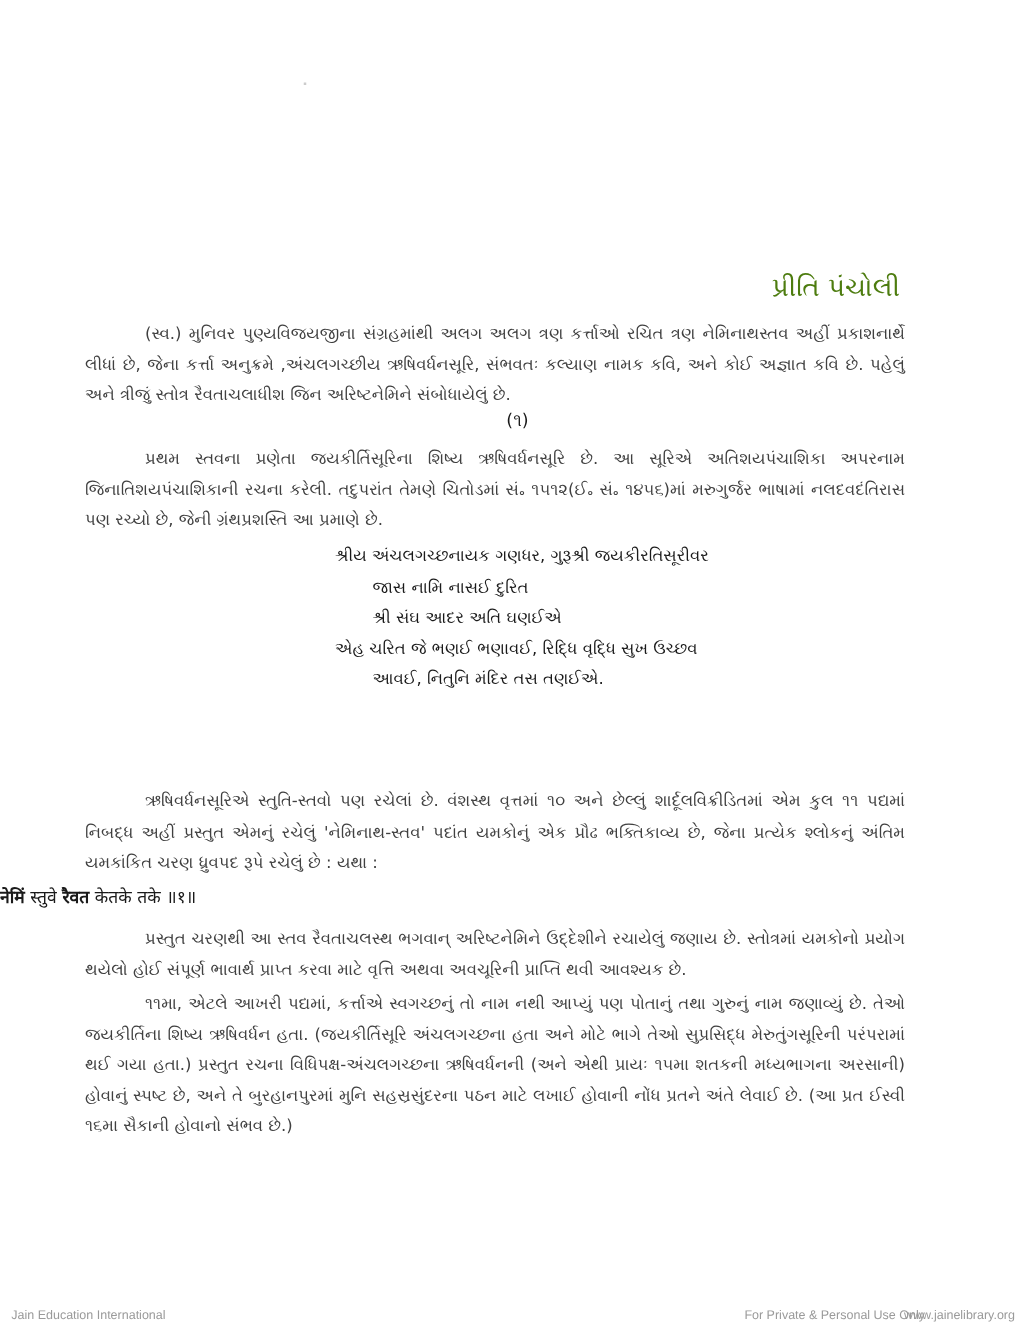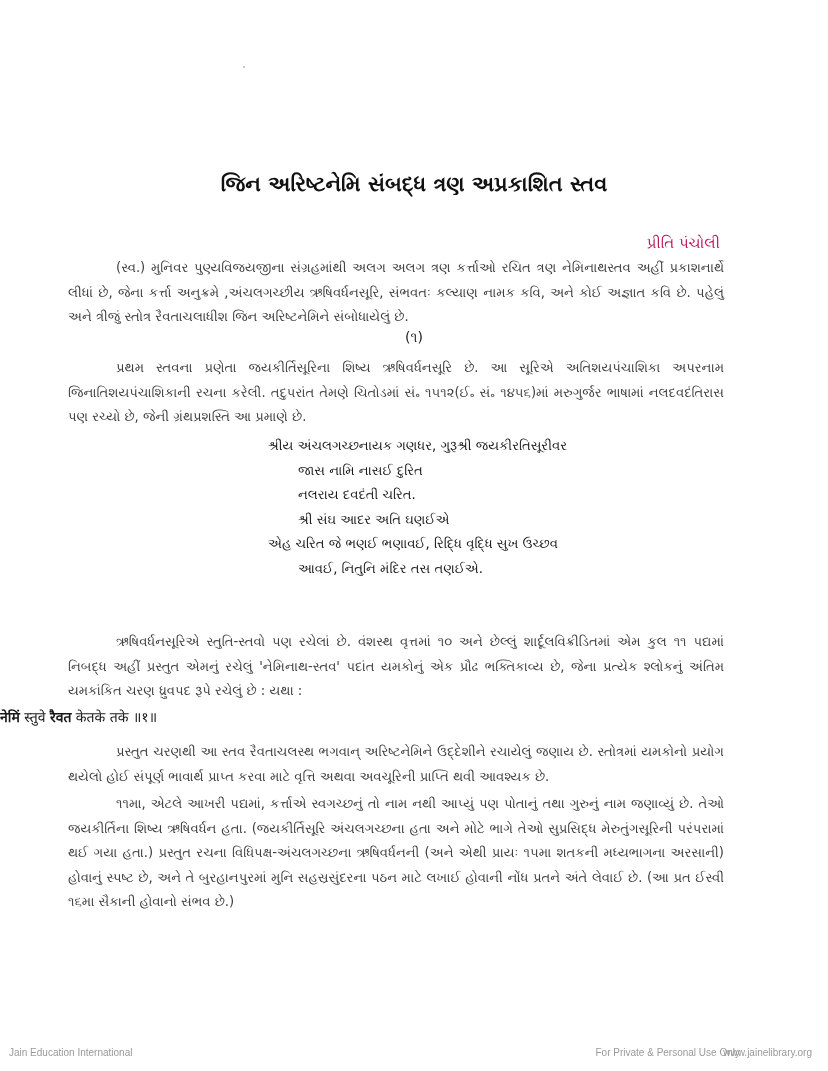--- a/index.html
+++ b/index.html
@@ -6,21 +6,21 @@
   body {
     width: 828px; height: 1071px; background: #ffffff; position: relative; overflow: hidden;
     font-family: "DejaVu Sans", "Liberation Sans", sans-serif; color: #1a1a1a;
   }
   .page { position: absolute; left: 0; top: 0; width: 828px; height: 1071px; }
   .title {
     position: absolute; left: 0; width: 828px; top: 172px; text-align: center;
     font-size: 21px; font-weight: bold; color: #111;
   }
   .author {
-    position: absolute; right: 108px; top: 218px; font-size: 15px; color: #be185d; margin-top: 16px;
+    position: absolute; right: 108px; top: 218px; font-size: 21px; color: #4d7c0f;
   }
   .para {
     position: absolute; left: 68px; width: 656px; font-size: 13.2px; line-height: 24.5px;
     text-align: justify; color: #404040; margin: 0;
   }
   .para .indent { display: inline-block; width: 48px; }
   .section-num {
     position: absolute; left: 0; width: 828px; text-align: center; top: 329px; font-size: 14px;
   }
   .verse {
@@ -39,33 +39,31 @@
   .footer.center { left: 0; width: 740px; text-align: right; }
   .footer.right { right: 16px; }
   .mark { position: absolute; left: 243px; top: 66px; width: 2px; height: 2px; background: #ccc; }
 </style>
 </head>
 <body>
 
 <div class="page">
   <div class="mark"></div>
 
-  <div class="title">જિન અરિષ્ટનેમિ સંબદ્ધ ત્રણ અપ્રકાશિત સ્તવ</div>
   <div class="author">પ્રીતિ પંચોલી</div>
 
   <p class="para" style="top:256px;"><span class="indent"></span><span>(સ્વ.) મુનિવર પુણ્યવિજયજીના સંગ્રહમાંથી અલગ અલગ ત્રણ કર્ત્તાઓ રચિત ત્રણ નેમિનાથસ્તવ અહીં પ્રકાશનાર્થે લીધાં છે, જેના કર્ત્તા અનુક્રમે ,અંચલગચ્છીય ઋષિવર્ધનસૂરિ, સંભવતઃ કલ્યાણ નામક કવિ, અને કોઈ અજ્ઞાત કવિ છે. પહેલું અને ત્રીજું સ્તોત્ર રૈવતાચલાધીશ જિન અરિષ્ટનેમિને સંબોધાયેલું છે.</span></p>
 
   <div class="section-num">(૧)</div>
 
   <p class="para" style="top:356px;"><span class="indent"></span><span>પ્રથમ સ્તવના પ્રણેતા જયકીર્તિસૂરિના શિષ્ય ઋષિવર્ધનસૂરિ છે. આ સૂરિએ અતિશયપંચાશિકા અપરનામ જિનાતિશયપંચાશિકાની રચના કરેલી. તદુપરાંત તેમણે ચિતોડમાં સં૰ ૧૫૧૨(ઈ૰ સં૰ ૧૪૫૬)માં મરુગુર્જર ભાષામાં નલદવદંતિરાસ પણ રચ્યો છે, જેની ગ્રંથપ્રશસ્તિ આ પ્રમાણે છે.</span></p>
 
   <div class="verse">
     <div class="line">શ્રીય અંચલગચ્છનાયક ગણધર, ગુરૂશ્રી જયકીરતિસૂરીવર</div>
     <div class="line sub">જાસ નામિ નાસઈ દુરિત</div>
-    <div class="line sub">નલરાય દવદંતી ચરિત.</div>
     <div class="line sub">શ્રી સંઘ આદર અતિ ઘણઈએ</div>
     <div class="line">એહ ચરિત જે ભણઈ ભણાવઈ, રિદ્ધિ વૃદ્ધિ સુખ ઉચ્છવ</div>
     <div class="line sub">આવઈ, નિતુનિ મંદિર તસ તણઈએ.</div>
   </div>
 
   <p class="para" style="top:630px;"><span class="indent"></span><span>ઋષિવર્ધનસૂરિએ સ્તુતિ-સ્તવો પણ રચેલાં છે. વંશસ્થ વૃત્તમાં ૧૦ અને છેલ્લું શાર્દૂલવિક્રીડિતમાં એમ કુલ ૧૧ પદ્યમાં નિબદ્ધ અહીં પ્રસ્તુત એમનું રચેલું 'નેમિનાથ-સ્તવ' પદાંત યમકોનું એક પ્રૌઢ ભક્તિકાવ્ય છે, જેના પ્રત્યેક શ્લોકનું અંતિમ યમકાંકિત ચરણ ધ્રુવપદ રૂપે રચેલું છે : યથા :</span></p>
 
   <div class="sanskrit">
     <b>नेमिं</b>
     <span>स्तुवे</span>

